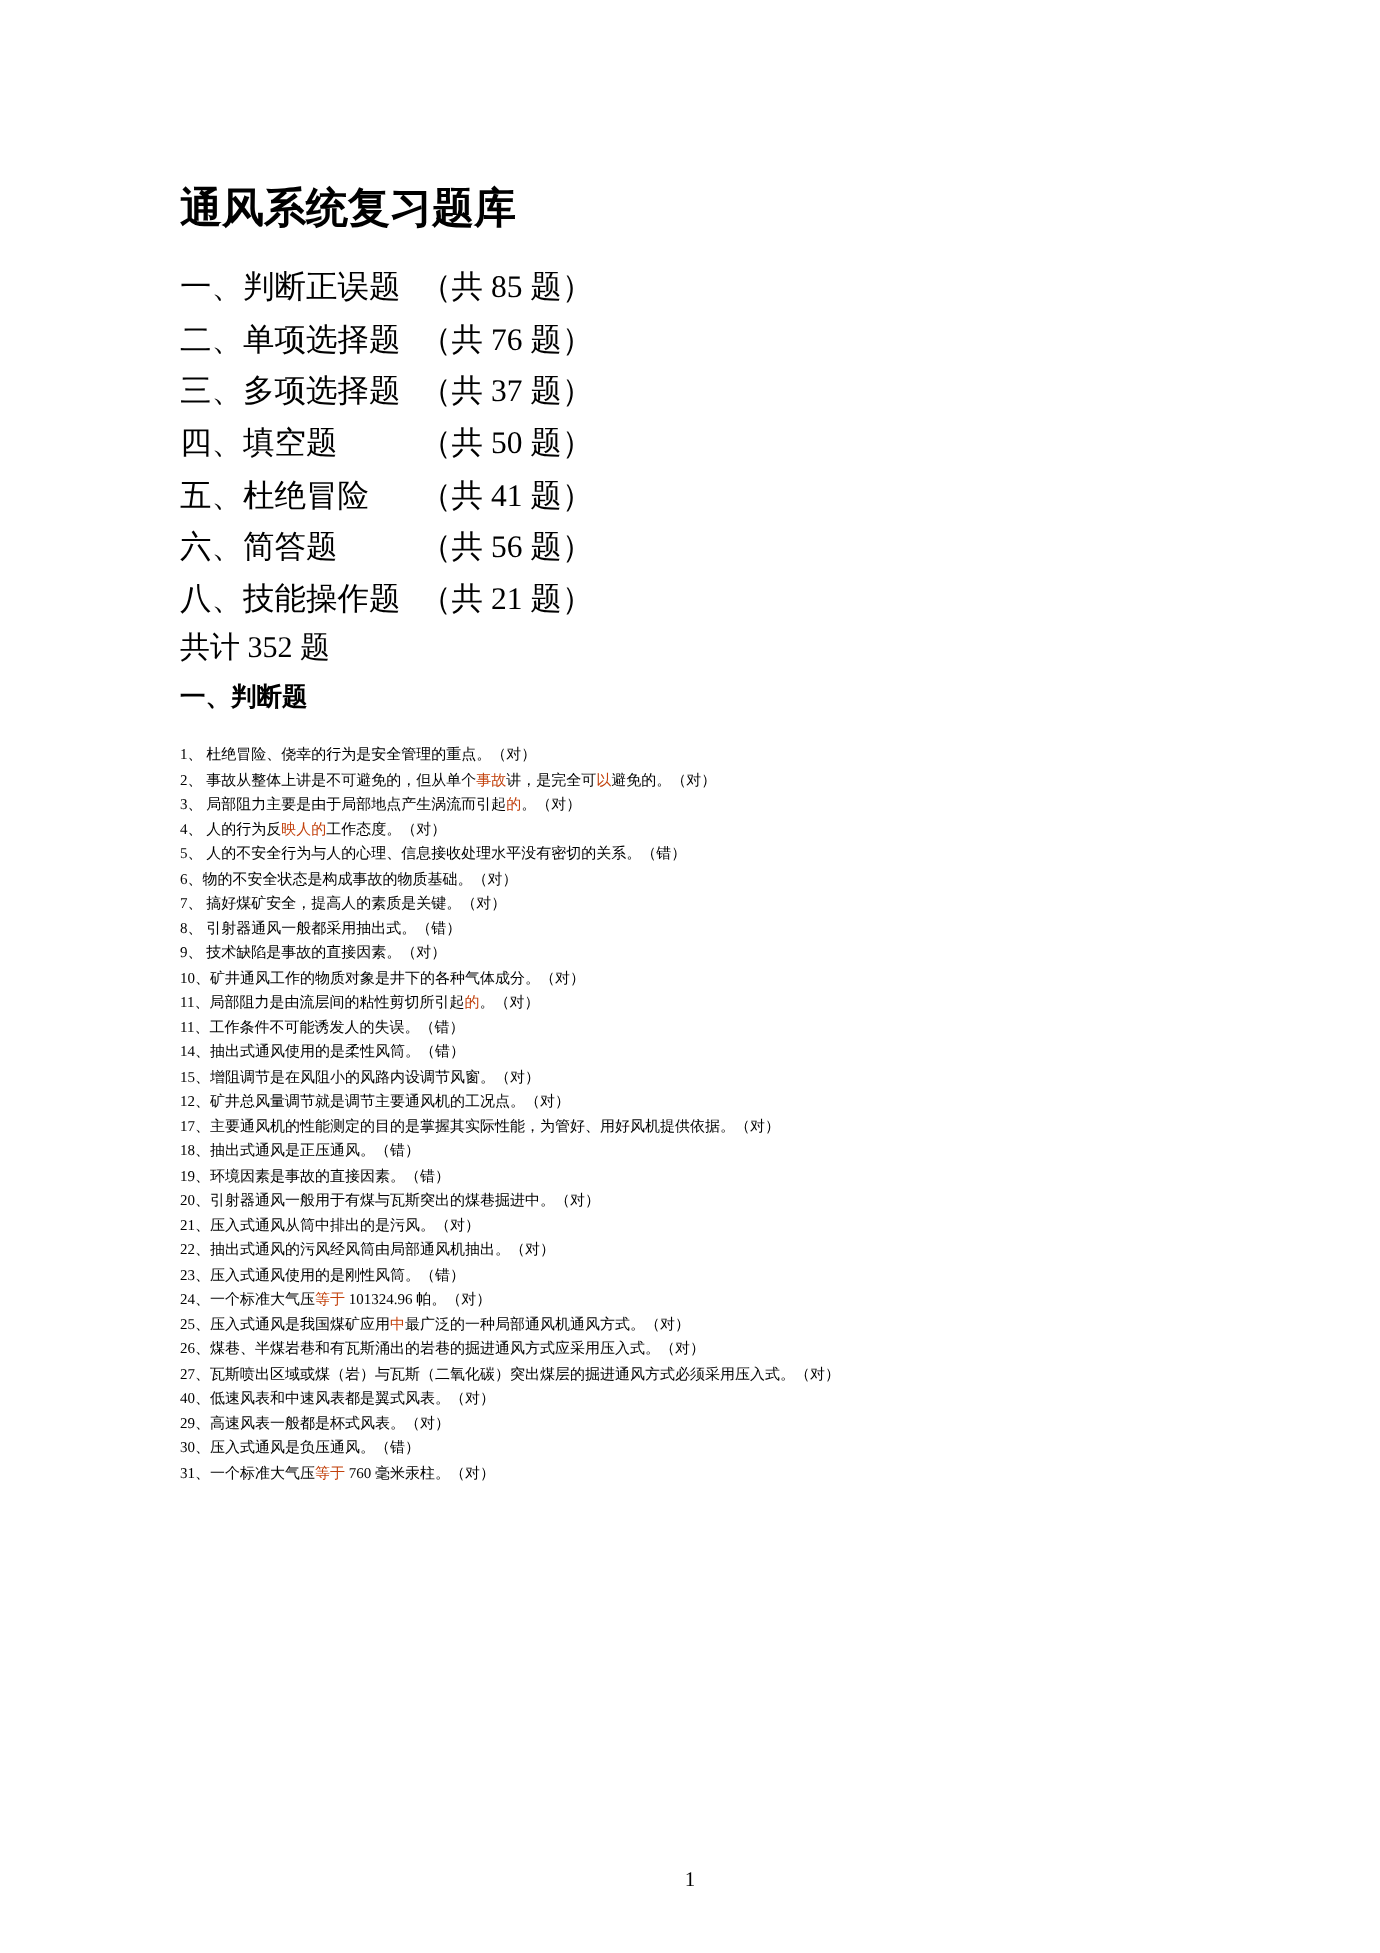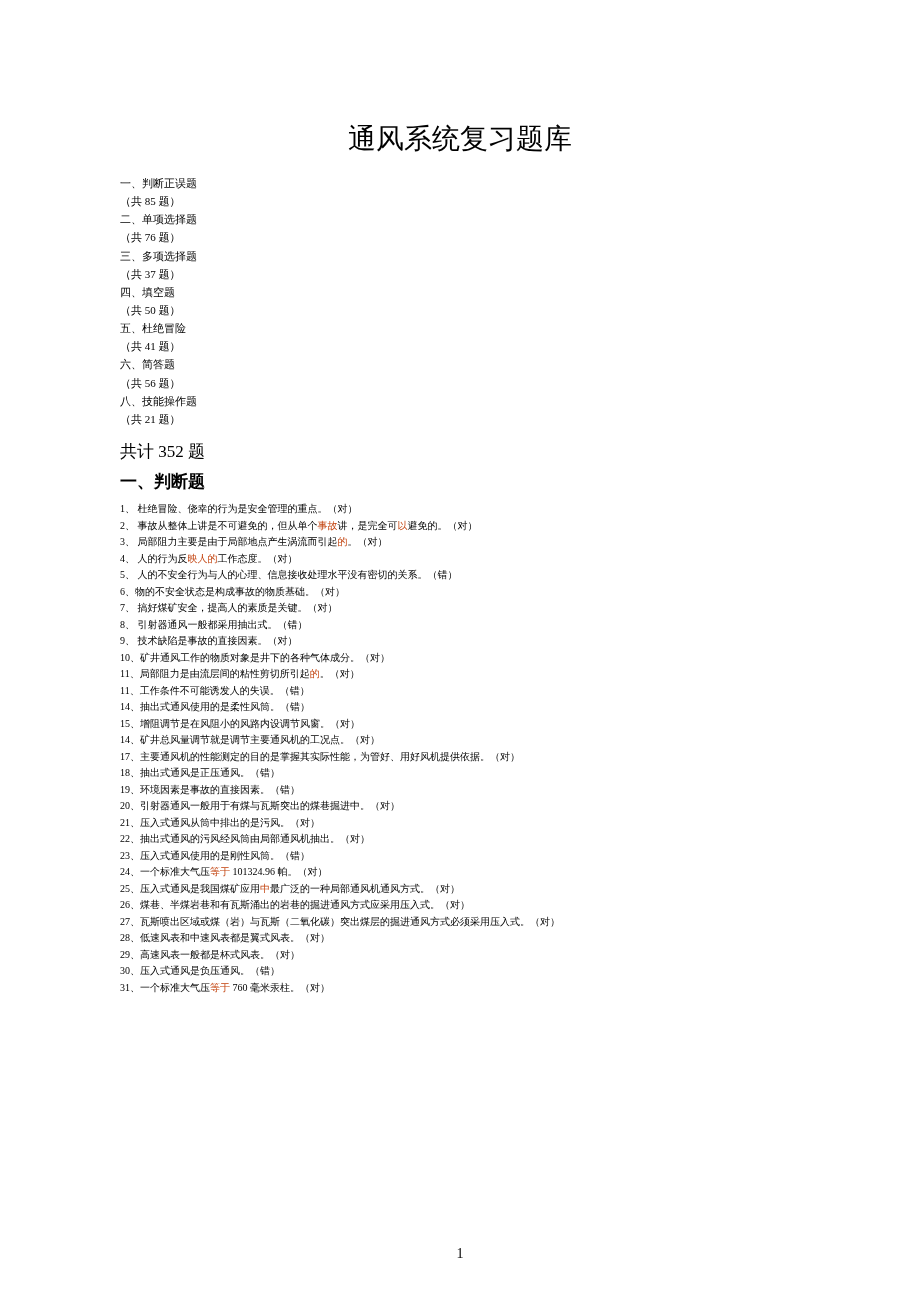--- a/index.html
+++ b/index.html
@@ -6,45 +6,42 @@
     body {
       width: 920px;
       min-height: 1302px;
       background: #fff;
       font-family: "SimSun", "宋体", serif;
       color: #000;
       padding: 120px 120px 60px 120px;
       position: relative;
     }
     .title {
-      text-align: center;
       font-size: 28px;
-      font-weight: normal;
+      font-weight: bold;
       margin-bottom: 16px;
       font-family: "SimHei", "黑体", sans-serif;
     }
     .toc-row {
-      font-size: 11px;
+      font-size: 21px;
       line-height: 1.65;
       display: flex;
-      flex-direction: column;
     }
     .toc-label { width: 160px; }
     .toc-count { }
     .total-row {
-      font-size: 17px;
+      font-size: 20px;
       line-height: 1.65;
       margin-bottom: 4px;
-      margin-top: 10px;
     }
     .section-heading {
       font-size: 17px;
       font-weight: bold;
       margin-top: 2px;
-      margin-bottom: 8px;
+      margin-bottom: 20px;
     }
     .q-item {
       font-size: 10px;
       line-height: 1.65;
     }
     .q-item .seg { }
     .q-item .hl { color: #c2410c; }
     .page-num {
       position: absolute;
       bottom: 40px;
@@ -102,31 +99,31 @@
     <div class="q-item"><span class="seg">5、 人的不安全行为与人的心理、信息接收处理水平没有密切的关系。（错）</span></div>
     <div class="q-item"><span class="seg">6、物的不安全状态是构成事故的物质基础。（对）</span></div>
     <div class="q-item"><span class="seg">7、 搞好煤矿安全，提高人的素质是关键。（对）</span></div>
     <div class="q-item"><span class="seg">8、 引射器通风一般都采用抽出式。（错）</span></div>
     <div class="q-item"><span class="seg">9、 技术缺陷是事故的直接因素。（对）</span></div>
     <div class="q-item"><span class="seg">10、矿井通风工作的物质对象是井下的各种气体成分。（对）</span></div>
     <div class="q-item"><span class="seg">11、局部阻力是由流层间的粘性剪切所引起</span><span class="seg hl">的</span><span class="seg">。（对）</span></div>
     <div class="q-item"><span class="seg">11、工作条件不可能诱发人的失误。（错）</span></div>
     <div class="q-item"><span class="seg">14、抽出式通风使用的是柔性风筒。（错）</span></div>
     <div class="q-item"><span class="seg">15、增阻调节是在风阻小的风路内设调节风窗。（对）</span></div>
-    <div class="q-item"><span class="seg">14、矿井总风量调节就是调节主要通风机的工况点。（对）</span></div>
+    <div class="q-item"><span class="seg">12、矿井总风量调节就是调节主要通风机的工况点。（对）</span></div>
     <div class="q-item"><span class="seg">17、主要通风机的性能测定的目的是掌握其实际性能，为管好、用好风机提供依据。（对）</span></div>
     <div class="q-item"><span class="seg">18、抽出式通风是正压通风。（错）</span></div>
     <div class="q-item"><span class="seg">19、环境因素是事故的直接因素。（错）</span></div>
     <div class="q-item"><span class="seg">20、引射器通风一般用于有煤与瓦斯突出的煤巷掘进中。（对）</span></div>
     <div class="q-item"><span class="seg">21、压入式通风从筒中排出的是污风。（对）</span></div>
     <div class="q-item"><span class="seg">22、抽出式通风的污风经风筒由局部通风机抽出。（对）</span></div>
     <div class="q-item"><span class="seg">23、压入式通风使用的是刚性风筒。（错）</span></div>
     <div class="q-item"><span class="seg">24、一个标准大气压</span><span class="seg hl">等于</span><span class="seg"> 101324.96 帕。（对）</span></div>
     <div class="q-item"><span class="seg">25、压入式通风是我国煤矿应用</span><span class="seg hl">中</span><span class="seg">最广泛的一种局部通风机通风方式。（对）</span></div>
     <div class="q-item"><span class="seg">26、煤巷、半煤岩巷和有瓦斯涌出的岩巷的掘进通风方式应采用压入式。（对）</span></div>
     <div class="q-item"><span class="seg">27、瓦斯喷出区域或煤（岩）与瓦斯（二氧化碳）突出煤层的掘进通风方式必须采用压入式。（对）</span></div>
-    <div class="q-item"><span class="seg">28、低速风表和中速风表都是翼式风表。（对）</span></div>
+    <div class="q-item"><span class="seg">40、低速风表和中速风表都是翼式风表。（对）</span></div>
     <div class="q-item"><span class="seg">29、高速风表一般都是杯式风表。（对）</span></div>
     <div class="q-item"><span class="seg">30、压入式通风是负压通风。（错）</span></div>
     <div class="q-item"><span class="seg">31、一个标准大气压</span><span class="seg hl">等于</span><span class="seg"> 760 毫米汞柱。（对）</span></div>
   </div>
 
 <div class="page-num">1</div>
 
 </body></html>

